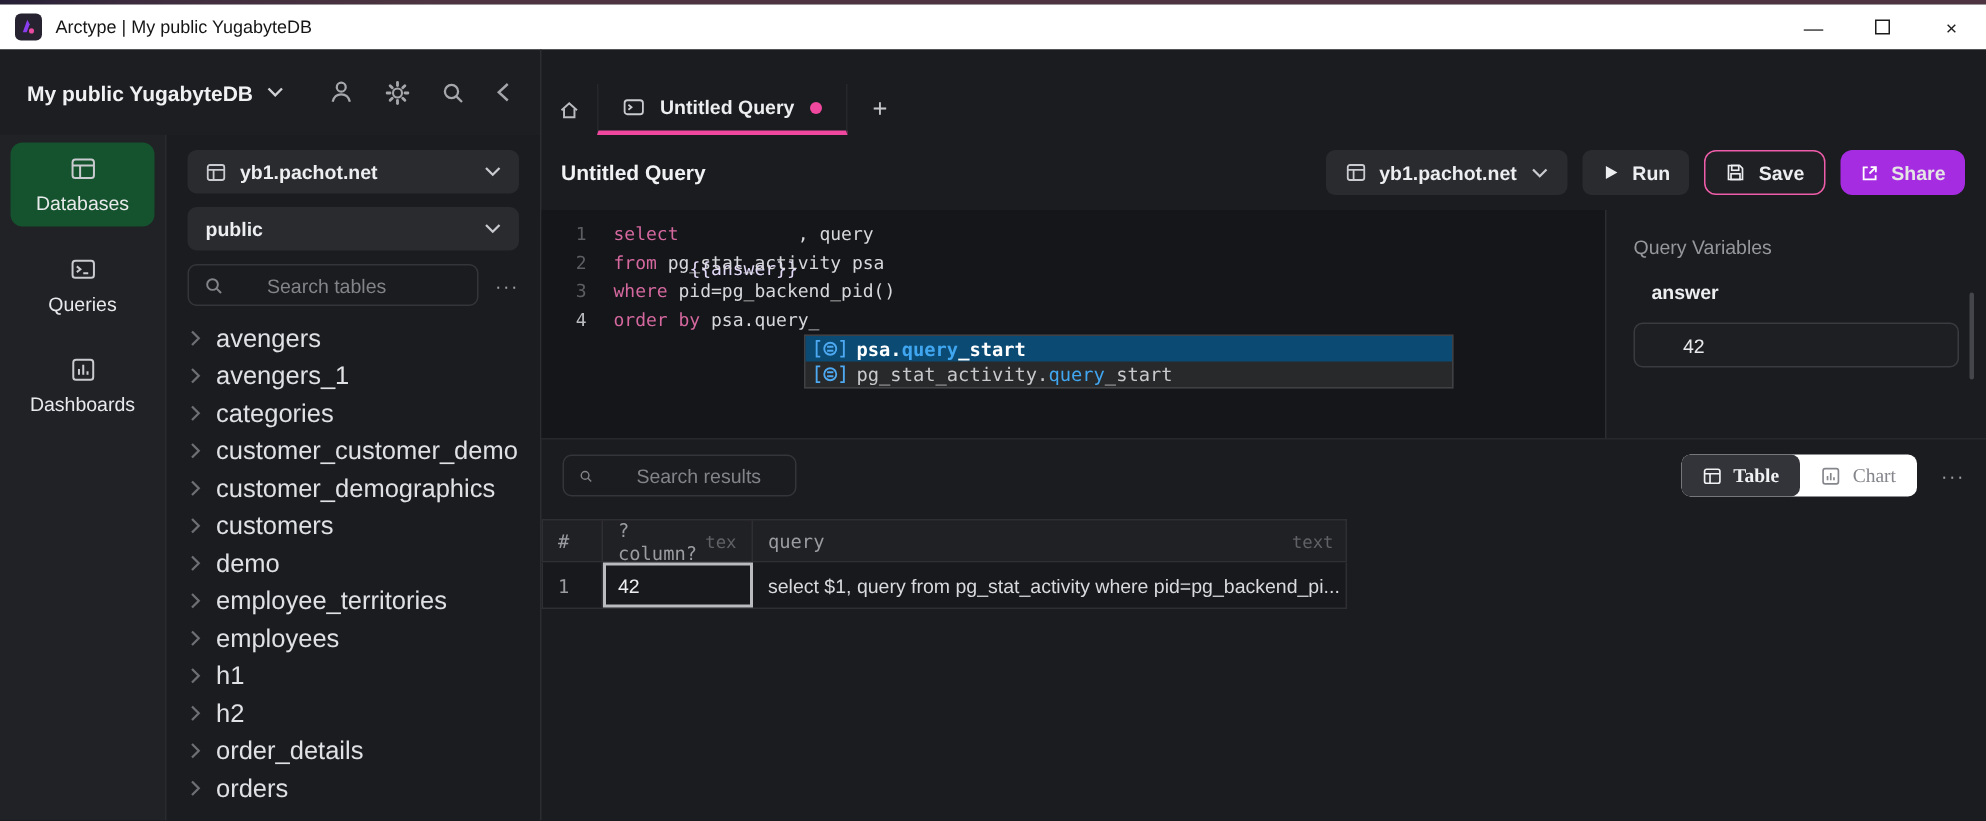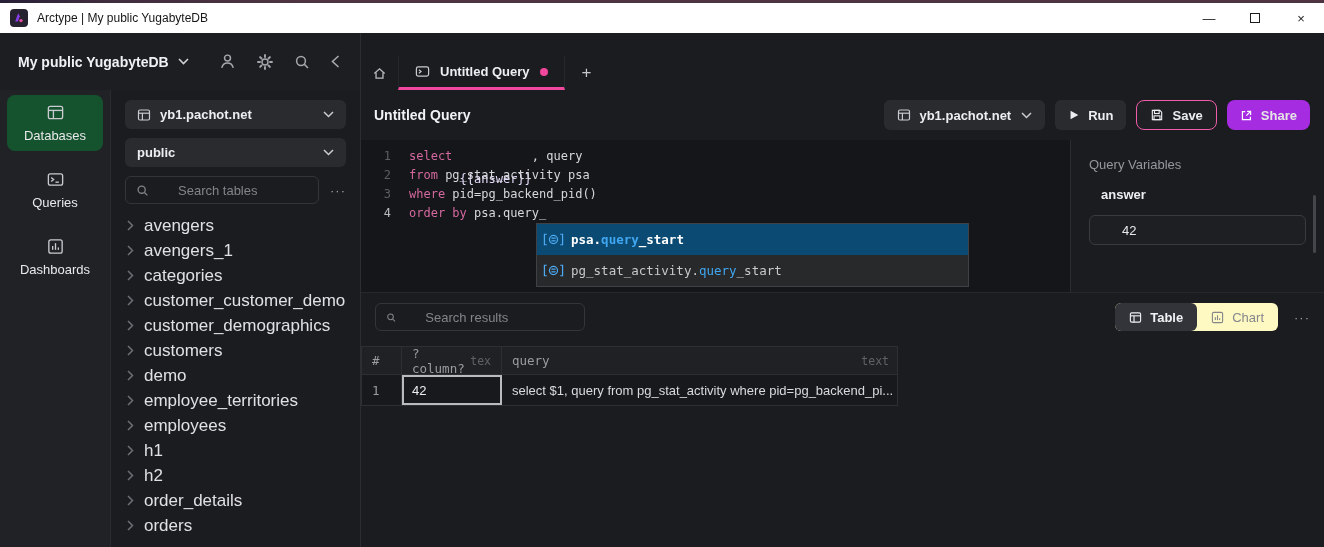--- a/index.html
+++ b/index.html
@@ -68,36 +68,36 @@
   .editor-row { height:152px; display:flex; flex-shrink:0; }
   .editor { flex:1; background:#151619; padding-top:7px; position:relative; font-family:"DejaVu Sans Mono", monospace; font-size:12px; }
   .cline { height:19px; line-height:19px; display:flex; white-space:pre; }
   .ln { width:30px; text-align:right; color:#5d5e63; margin-right:18px; flex-shrink:0; }
   .cline.cur .ln { color:#b9bbbf; }
   .tok-kw { color:#d4689f; }
   .tok-plain { color:#d7d8db; }
   .tok-var { background:#6b4fd1; color:#e4daf9; border-radius:2px;margin-top:23px; }
 
   .autocomplete { position:absolute; left:175px; top:83px; width:433px; background:#28292b; border:1px solid #404145; font-size:12.5px; }
-  .ac-row { height:31px; display:flex; align-items:center; gap:7px; padding:0 6px; color:#c8c9cc; white-space:pre; }
+  .ac-row { height:17px; display:flex; align-items:center; gap:7px; padding:0 6px; color:#c8c9cc; white-space:pre; }
   .ac-row.sel { background:#0b4a73; color:#ffffff; font-weight:bold; }
   .ac-match { color:#41a6f0; }
   .ac-icon { display:flex; flex-shrink:0; }
 
   .vars { width:254px; border-left:1px solid #2c2d31; padding:17px 18px 0 18px; position:relative; background:#1b1c1f; }
   .vars-title { color:#96979d; font-size:13px; margin-bottom:15px; }
   .var-name { color:#eceef0; font-size:13px; font-weight:bold; margin-bottom:13px;margin-left:12px; }
   .var-input { height:30px; border:1px solid #3a3b40; border-radius:6px; background:#1e1f23; display:flex; align-items:center; padding:0 11px; }
   .vscroll { position:absolute; right:8px; top:55px; width:3px; height:58px; border-radius:2px; background:#45464b; }
 
   .results { flex:1; border-top:1px solid #27282c; min-height:0; }
   .res-toolbar { height:48px; display:flex; align-items:center; padding:0 14px; }
-  .res-search { width:210px; height:28px; border:1px solid #34353a; border-radius:6px; display:flex; align-items:center; gap:8px; padding:0 10px; }
+  .res-search { width:156px; height:28px; border:1px solid #34353a; border-radius:6px; display:flex; align-items:center; gap:8px; padding:0 10px; }
   .res-right { margin-left:auto; display:flex; align-items:center; gap:16px; }
-  .toggle { display:flex; background:#fef9c3; border-radius:6px; }
+  .toggle { display:flex; background:#ffffff; border-radius:6px;font-family:Liberation Serif, serif; }
   .tog-btn { height:28px; display:flex; align-items:center; gap:8px; padding:0 13px; font-size:13px; color:#85868c; border-radius:6px; border:1px solid transparent; }
   .tog-btn.active { background:#33343a; color:#f0f1f3; font-weight:bold; }
   .tog-btn .tgicon { display:flex; }
 
   .res-grid { width:537px; margin-top:5px; }
   .rt-header { display:grid; grid-template-columns:40px 100px 397px; height:29px; background:#202125; border:1px solid #2e2f33; }
   .hc { display:flex; align-items:center; justify-content:space-between; padding:0 10px; font-family:"DejaVu Sans Mono",monospace; font-size:12.5px; color:#9b9ca1; border-right:1px solid #2e2f33; overflow:hidden; }
   .hc:last-child { border-right:none; }
   .hc .ctype { color:#606166; font-size:11.5px; }
   .rt-row { display:grid; grid-template-columns:40px 100px 397px; height:31px; background:#18191c; border:1px solid #2e2f33; border-top:none; }

